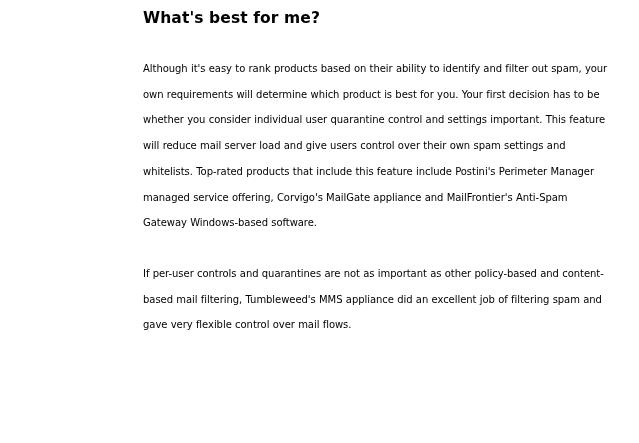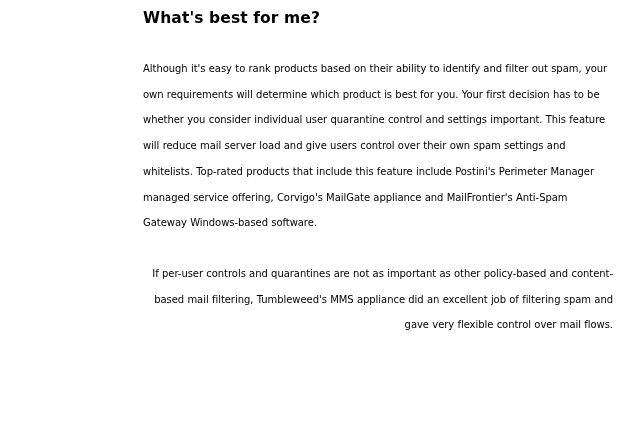--- a/index.html
+++ b/index.html
@@ -42,21 +42,20 @@
     line-height: 25.7px;
     margin: 0;
     letter-spacing: -0.05px;
     word-spacing: 0.2px;
   }
   .para-1 {
     padding-top: 28px;
   }
   .para-2 {
     padding-top: 25px;
-    text-align: right;
   }
 </style>
 </head>
 <body>
 
 <div class="page">
   <div class="content">
     <h2 class="heading">What's best for me?</h2>
     <p class="para para-1">Although it's easy to rank products based on their ability to identify and filter out spam, your own requirements will determine which product is best for you. Your first decision has to be whether you consider individual user quarantine control and settings important. This feature will reduce mail server load and give users control over their own spam settings and whitelists. Top-rated products that include this feature include Postini's Perimeter Manager managed service offering, Corvigo's MailGate appliance and MailFrontier's Anti-Spam Gateway Windows-based software.</p>
     <p class="para para-2">If per-user controls and quarantines are not as important as other policy-based and content-based mail filtering, Tumbleweed's MMS appliance did an excellent job of filtering spam and gave very flexible control over mail flows.</p>

